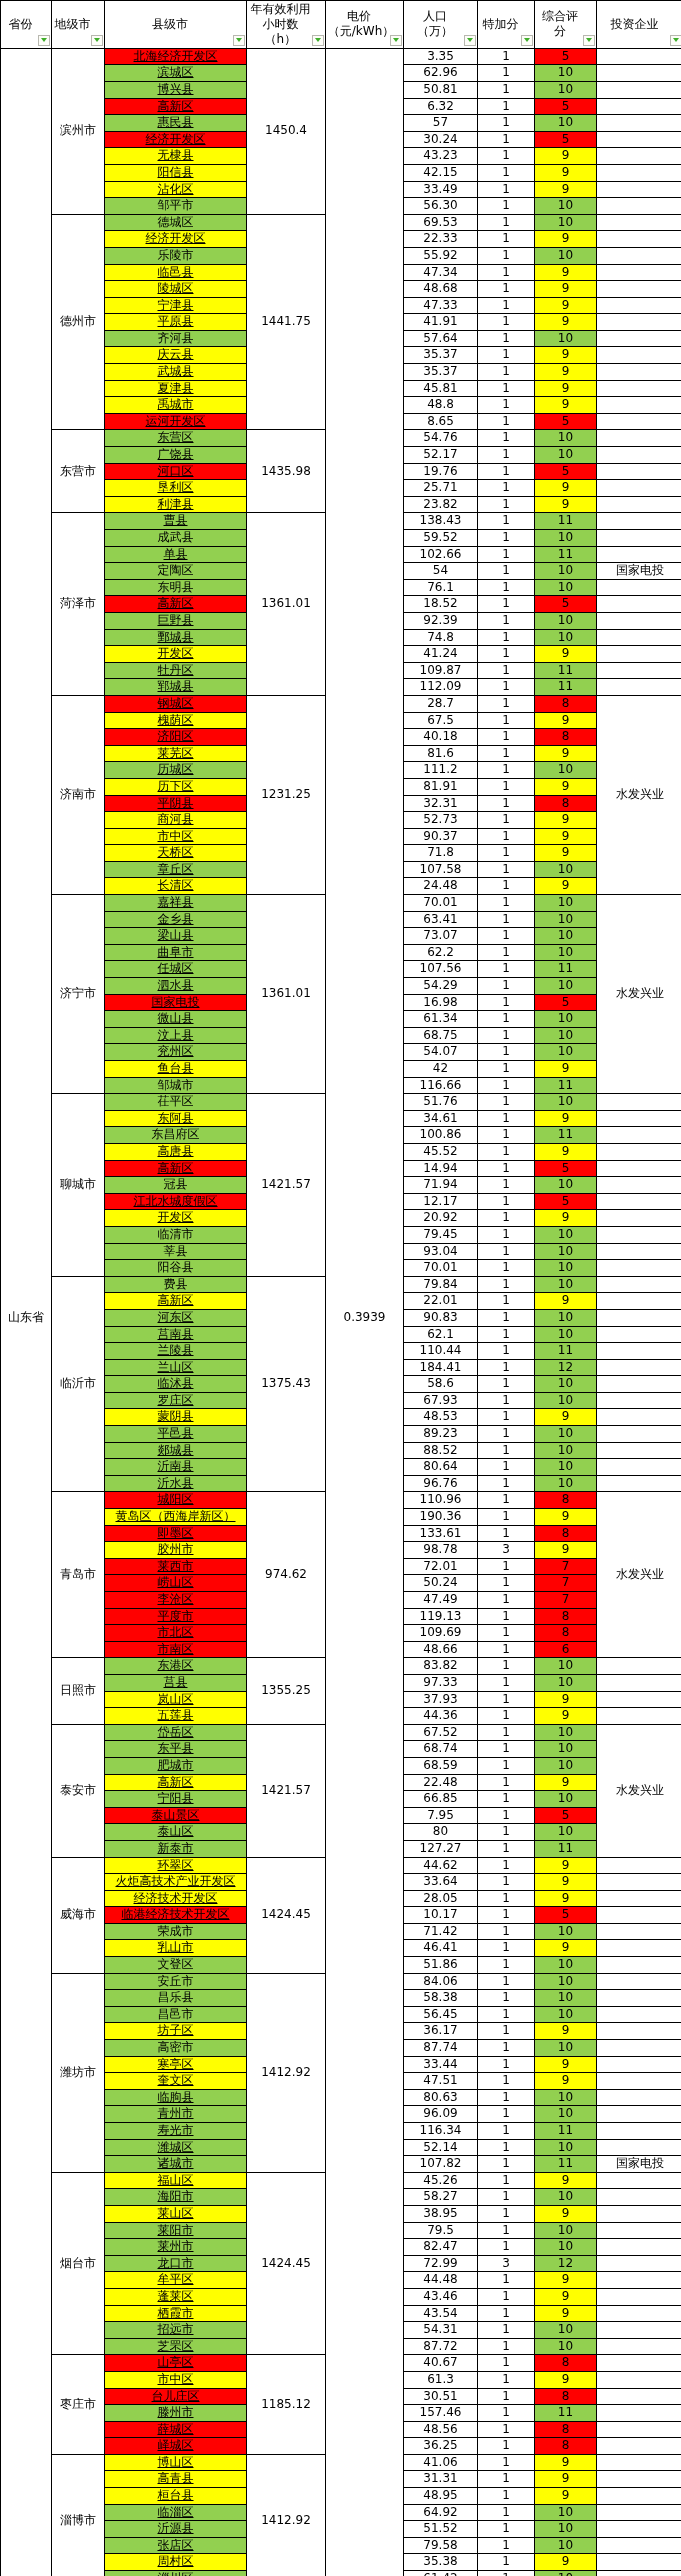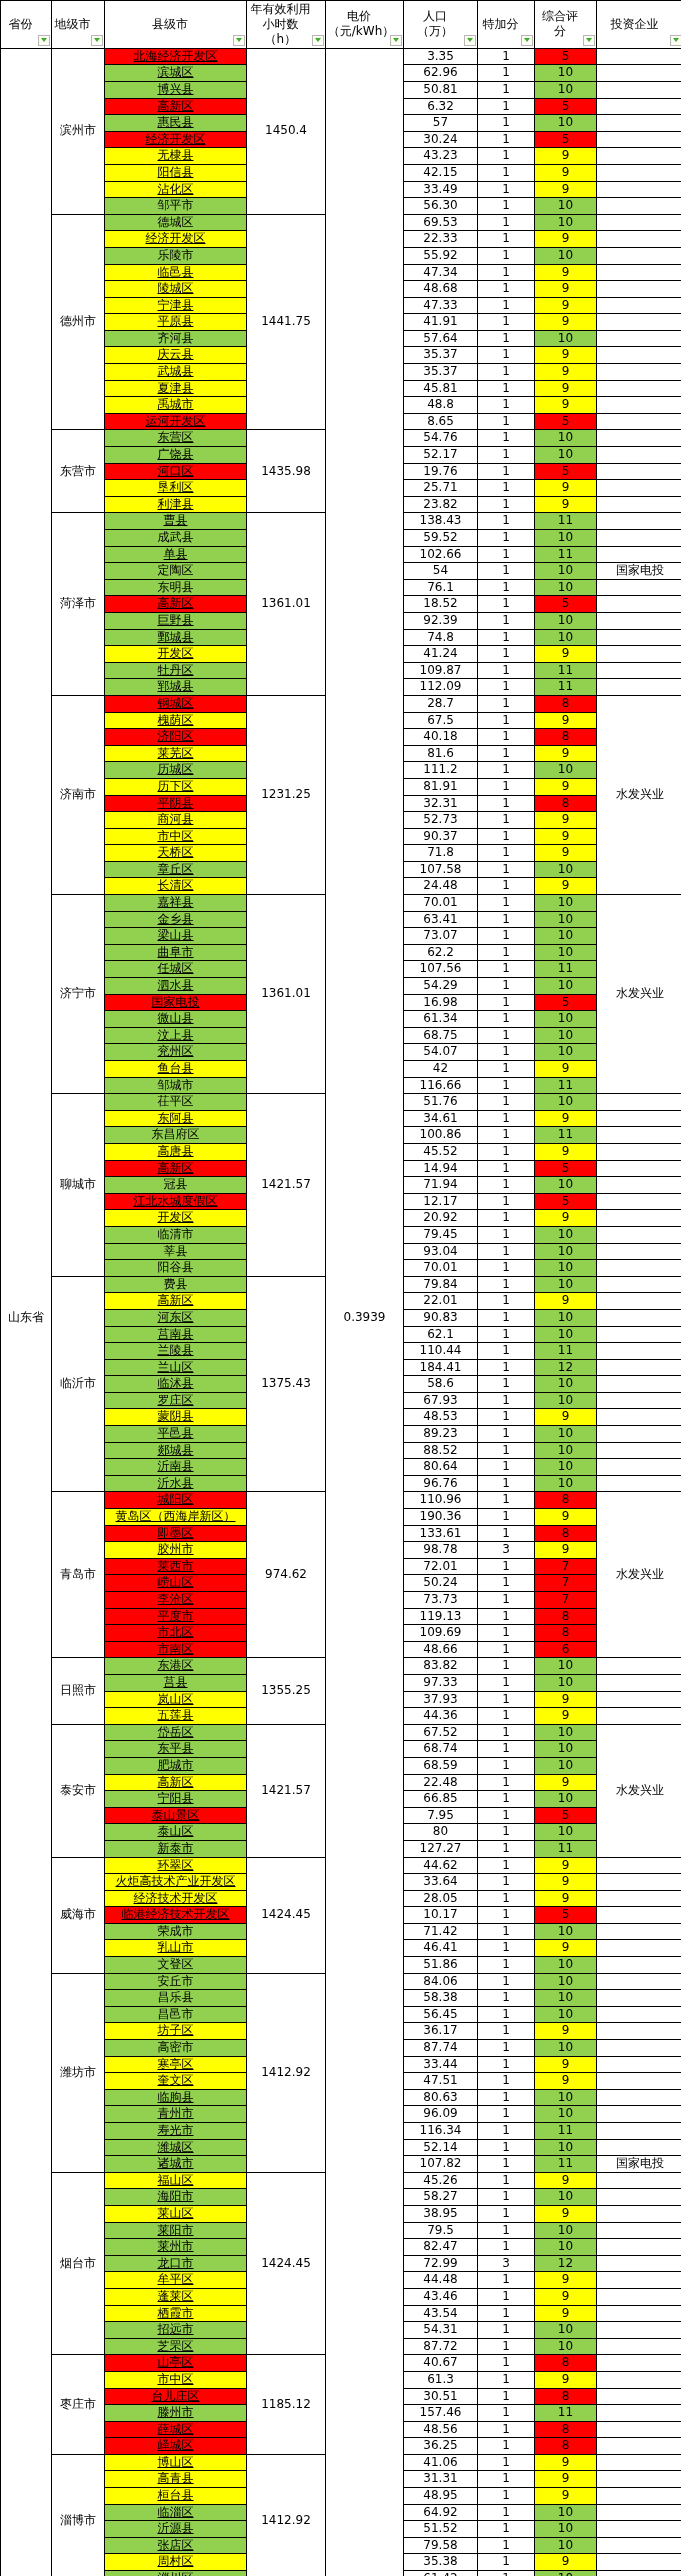--- a/index.html
+++ b/index.html
@@ -705,21 +705,21 @@
           <td class="bg-red"><span>7</span></td>
         </tr>
         <tr>
           <td class="bg-red"><span class="link">崂山区</span></td>
           <td><span>50.24</span></td>
           <td><span>1</span></td>
           <td class="bg-red"><span>7</span></td>
         </tr>
         <tr>
           <td class="bg-red"><span class="link">李沧区</span></td>
-          <td><span>73.73</span></td>
+          <td><span>47.49</span></td>
           <td><span>1</span></td>
           <td class="bg-red"><span>7</span></td>
         </tr>
         <tr>
           <td class="bg-red"><span class="link">平度市</span></td>
           <td><span>119.13</span></td>
           <td><span>1</span></td>
           <td class="bg-red"><span>8</span></td>
         </tr>
         <tr>

